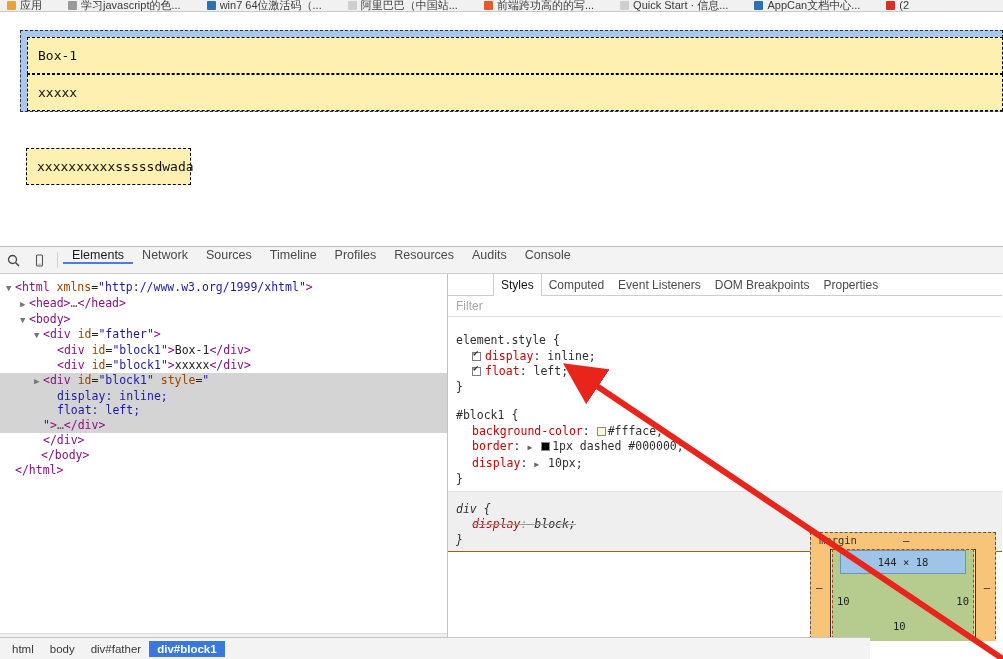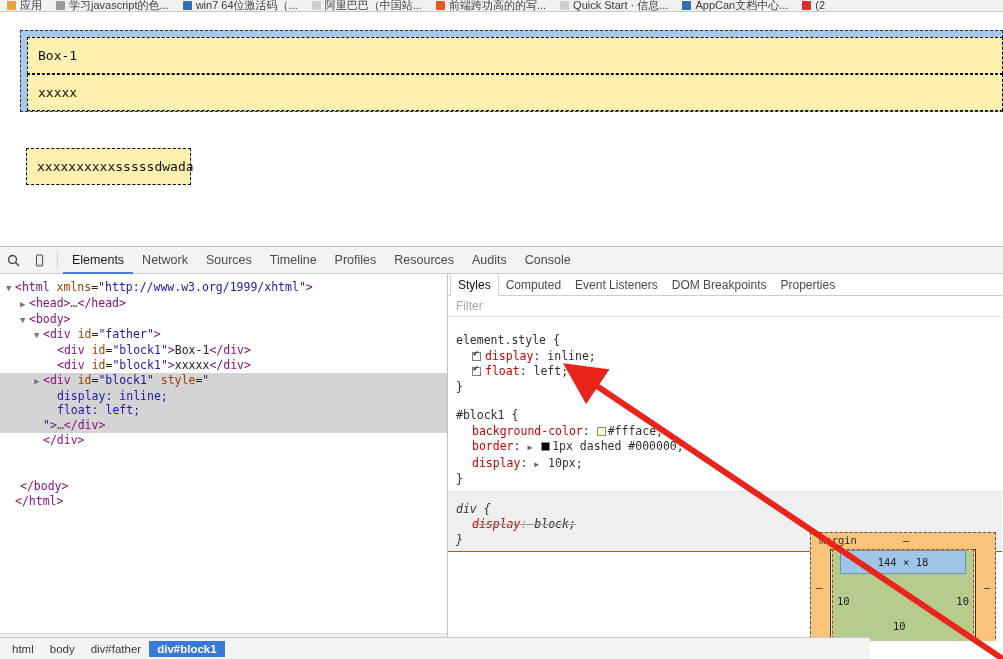--- a/index.html
+++ b/index.html
@@ -8,21 +8,21 @@
     width:1003px; height:659px;
     font-family:"Liberation Sans", sans-serif;
     font-size:12px; color:#303030;
     background:#fff; overflow:hidden; position:relative;
   }
 
   
   #bookmarks-bar{
     position:absolute; top:0; left:0; width:1003px; height:12px;
     background:#f1f1f1; border-bottom:1px solid #c9c9c9;
-    display:flex; align-items:flex-end; overflow:hidden; white-space:nowrap;
+    display:flex; align-items:flex-end; overflow:hidden; white-space:nowrap;gap:12px;
   }
   .bm{
     display:flex; align-items:center; gap:4px;
     padding:0 7px; height:12px; font-size:11px; color:#3a3a3a;
     overflow:hidden; flex:0 0 auto;
   }
   .bm .fav{ width:9px;height:9px;border-radius:1px;flex:0 0 auto;display:inline-block;}
   .bm .lbl{ overflow:hidden; text-overflow:clip; }
 
   
@@ -62,21 +62,21 @@
     height:27px; display:flex; align-items:center;
     border-bottom:1px solid #cdcdcd; background:#f3f3f3;
   }
   .tb-icon{
     width:26px; height:26px; display:flex; align-items:center; justify-content:center;
     cursor:default;
   }
   .tb-sep{ width:1px; height:16px; background:#cfcfcf; margin:0 5px; }
   #dt-tabs{ display:flex; align-items:stretch; height:27px; }
   .dt-tab{
-    padding:0 9px; display:flex; align-items:center; height:27px;
+    padding:0 9px; display:flex; align-items:center; height:17px;
     font-size:12.5px; color:#4a4a4a; white-space:nowrap; cursor:default;
   }
   .dt-tab.active{ color:#1a1a1a; box-shadow:inset 0 -2px 0 #4a7fd4; }
 
   #dt-body{ display:flex; height:367px; }
 
   
   #dom-pane{
     width:448px; height:367px; overflow:hidden; position:relative;
     background:#fff; border-right:1px solid #c2c2c2;
@@ -99,21 +99,21 @@
     width:554px; height:367px; background:#fff; overflow:hidden; position:relative;
   }
   #styles-tabs{
     height:22px; display:flex; align-items:stretch;
     border-bottom:1px solid #cdcdcd; background:#fff; padding-left:2px;
   }
   .st-tab{
     padding:0 7px; display:flex; align-items:center; height:22px;
     font-size:12px; color:#4a4a4a; white-space:nowrap; cursor:default;
   }
-  .st-tab.active{ color:#111; border-left:1px solid #d0d0d0; border-right:1px solid #d0d0d0; background:#fff; }
+  .st-tab.active{ color:#111; border-left:1px solid #d0d0d0; border-right:1px solid #d0d0d0; background:#fff;margin-left:43px; }
   #filter-row{
     height:21px; border-bottom:1px solid #e0e0e0; display:flex; align-items:center;
     padding-left:8px; font-size:12px; color:#a6a6a6;
   }
   #rules{ padding:6px 0 0 0;
     font-family:"DejaVu Sans Mono","Liberation Mono",monospace;
     font-size:11.5px; line-height:15.5px; color:#303030;}
   .rule{ padding:2px 0 3px 8px; }
   .rule.inherited{ background:#efefef; border-top:1px solid #e2e2e2; border-bottom:1px solid #a16207;font-style:italic; }
   .sel-name{ color:#303030;margin-top:8px; }
@@ -263,21 +263,21 @@
           <div class="dnode" style="padding-left: 20px;"><span class="tw">▶</span><span class="tagp">&lt;head&gt;</span><span class="dots">…</span><span class="tagp">&lt;/head&gt;</span></div>
           <div class="dnode" style="padding-left: 20px;"><span class="tw">▼</span><span class="tagp">&lt;body&gt;</span></div>
           <div class="dnode" style="padding-left: 34px;"><span class="tw">▼</span><span class="tagp">&lt;div </span><span class="attrn">id</span>=<span class="attrv">"father"</span><span class="tagp">&gt;</span></div>
           <div class="dnode" style="padding-left: 48px;"><span class="tw"></span><span class="tagp">&lt;div </span><span class="attrn">id</span>=<span class="attrv">"block1"</span><span class="tagp">&gt;</span><span class="txt">Box-1</span><span class="tagp">&lt;/div&gt;</span></div>
           <div class="dnode" style="padding-left: 48px;"><span class="tw"></span><span class="tagp">&lt;div </span><span class="attrn">id</span>=<span class="attrv">"block1"</span><span class="tagp">&gt;</span><span class="txt">xxxxx</span><span class="tagp">&lt;/div&gt;</span></div>
           <div class="dnode sel" style="padding-left: 34px;"><span class="tw">▶</span><span class="tagp">&lt;div </span><span class="attrn">id</span>=<span class="attrv">"block1"</span> <span class="attrn">style</span>=<span class="attrv">"</span></div>
           <div class="dnode sel" style="padding-left: 48px;"><span class="tw"></span><span class="attrv">display: inline;</span></div>
           <div class="dnode sel" style="padding-left: 48px;"><span class="tw"></span><span class="attrv">float: left;</span></div>
           <div class="dnode sel" style="padding-left: 34px;"><span class="tw"></span><span class="attrv">"</span><span class="tagp">&gt;</span><span class="dots">…</span><span class="tagp">&lt;/div&gt;</span></div>
           <div class="dnode" style="padding-left: 34px;"><span class="tw"></span><span class="tagp">&lt;/div&gt;</span></div>
-          <div class="dnode" style="padding-left: 11px; margin-top: 31px;"><span class="tw"></span><span class="tagp">&lt;/body&gt;</span></div>
+          <div class="dnode" style="padding-left: 32px;"><span class="tw"></span><span class="tagp">&lt;/body&gt;</span></div>
           <div class="dnode" style="padding-left: 6px;"><span class="tw"></span><span class="tagp">&lt;/html&gt;</span></div>
         </div>
       <div id="dom-hscroll"></div>
     </div>
 
     <div id="styles-pane">
       <div id="styles-tabs">
           <div class="st-tab active">Styles</div>
           <div class="st-tab">Computed</div>
           <div class="st-tab">Event Listeners</div>

